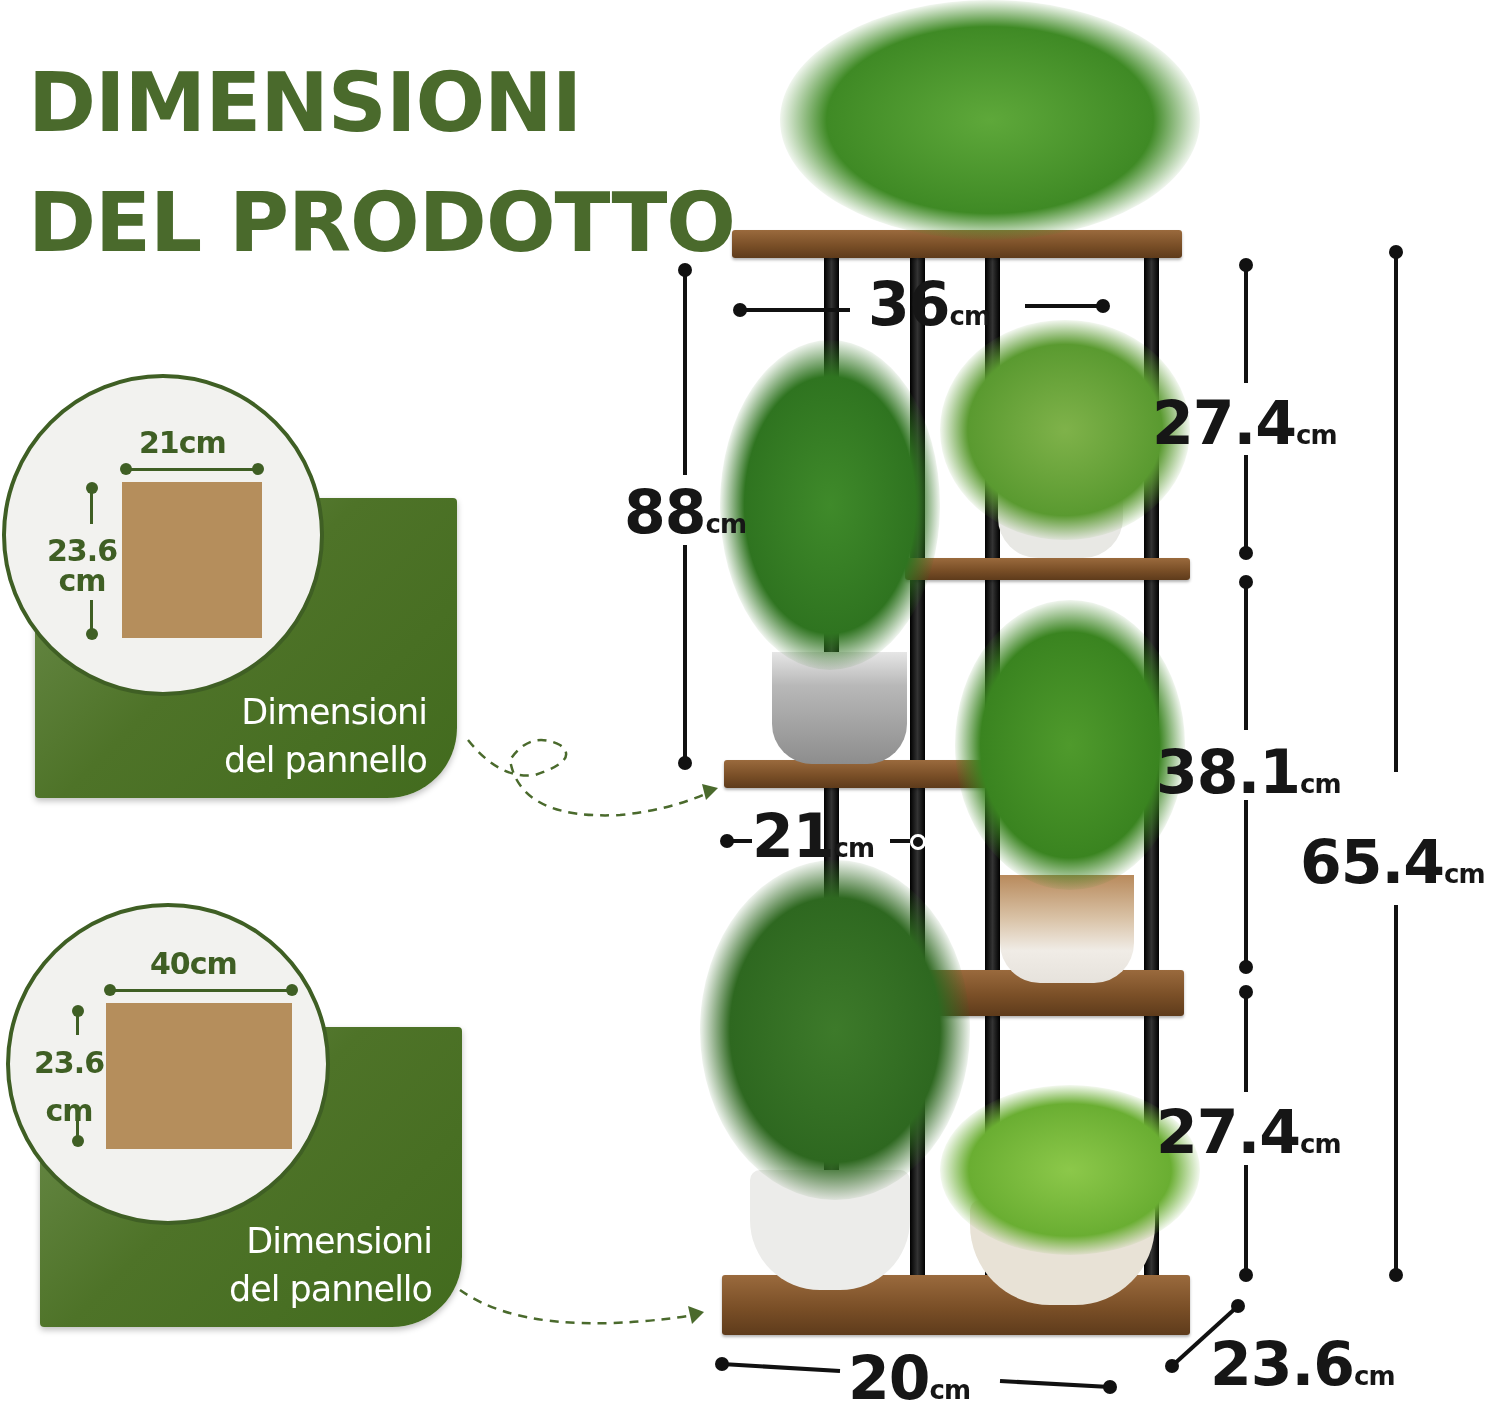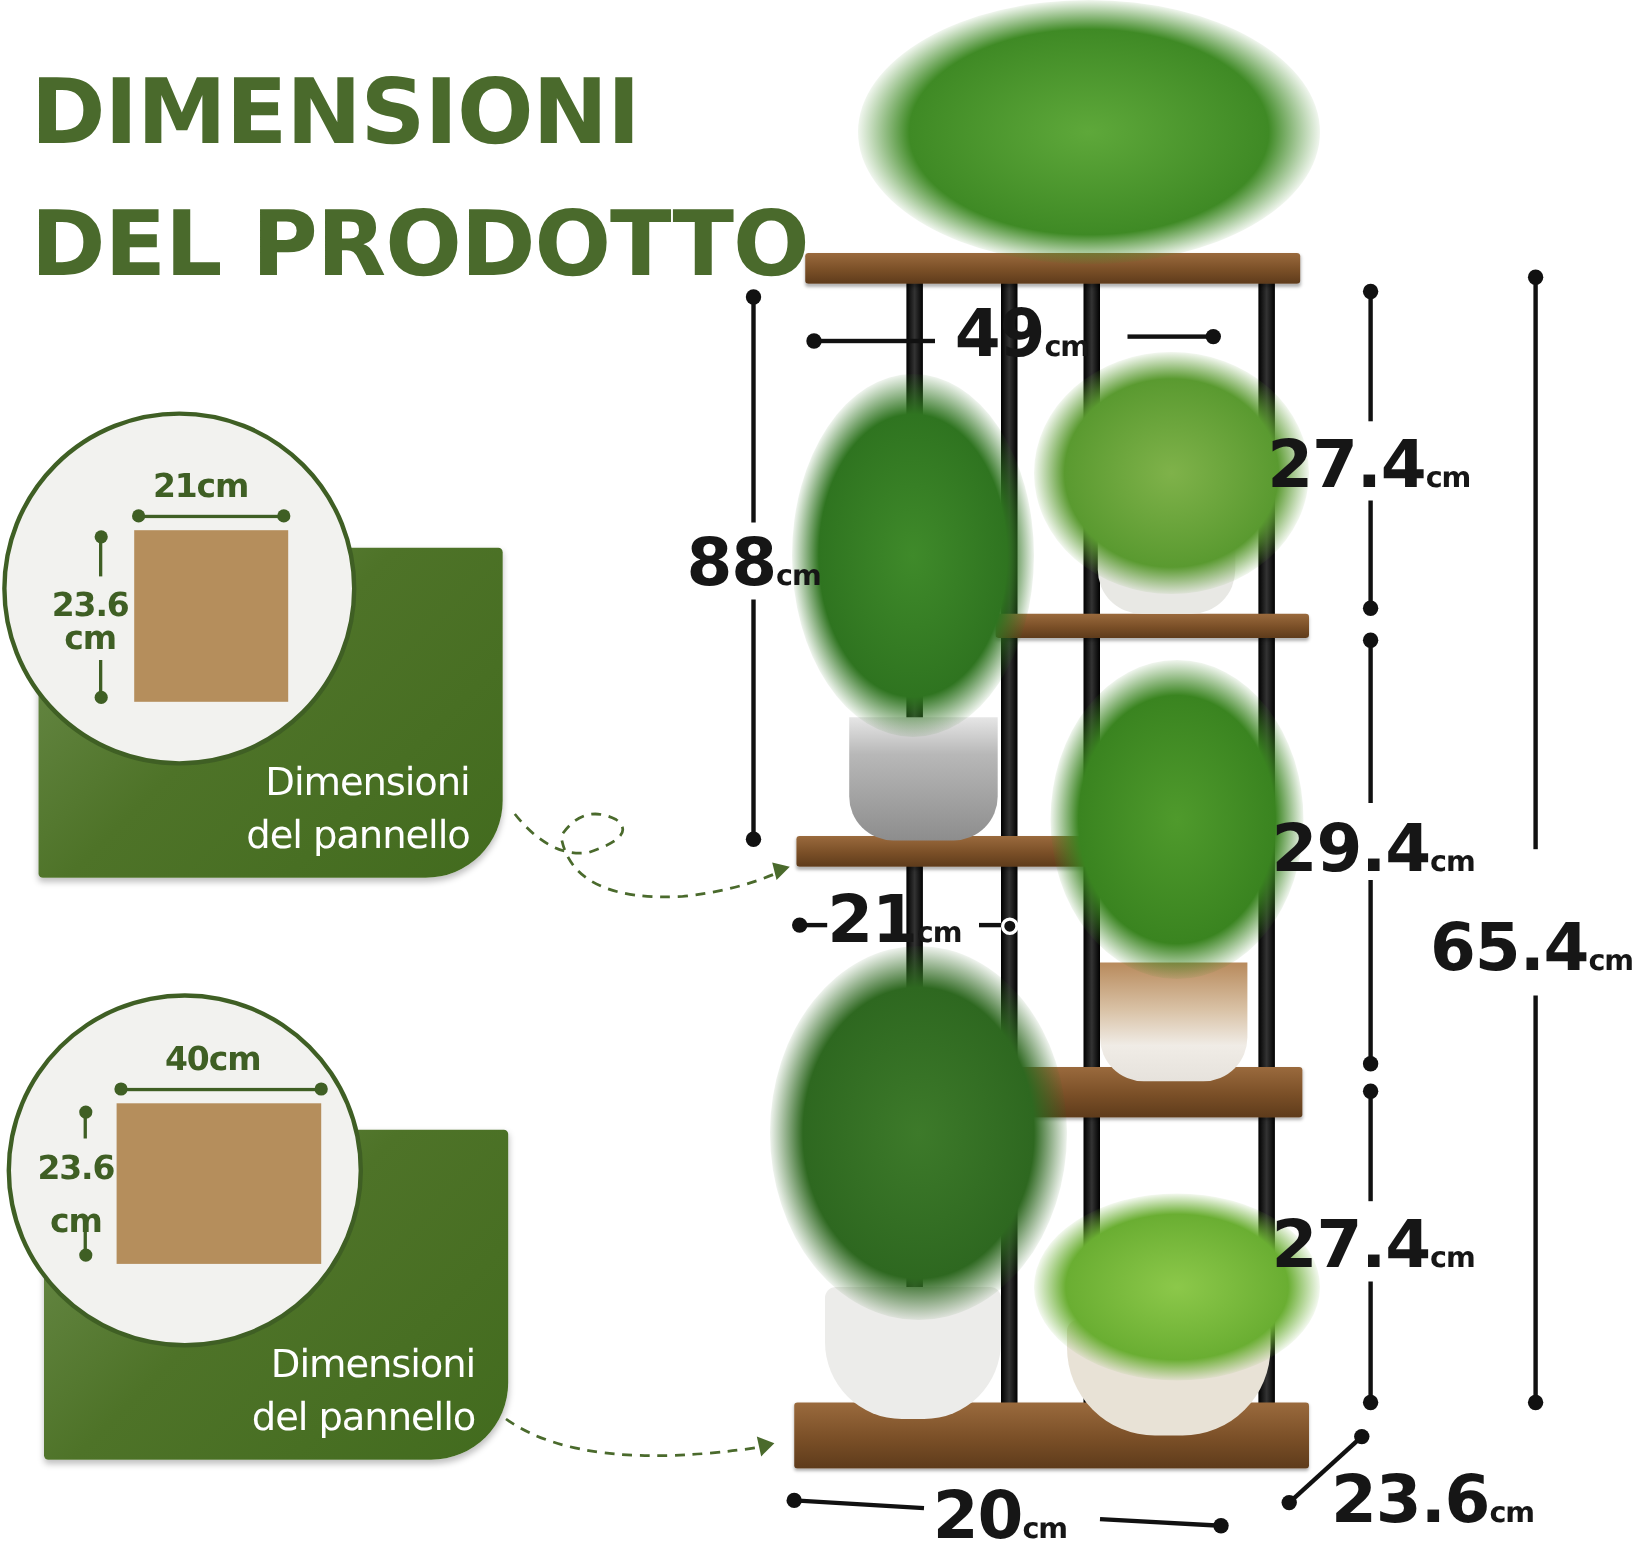--- a/index.html
+++ b/index.html
@@ -106,21 +106,21 @@
   <div class="abs" style="left:20px;top:340px;width:220px;height:330px;border-radius:50%;background:radial-gradient(ellipse at center,#3f8a2a 0%,#2f7420 55%,rgba(47,116,32,0) 72%);"></div>
   <div class="abs" style="left:255px;top:600px;width:230px;height:290px;border-radius:50%;background:radial-gradient(ellipse at center,#4f9a2c 0%,#3a8420 55%,rgba(58,132,32,0) 72%);"></div>
   <div class="abs" style="left:0px;top:860px;width:270px;height:340px;border-radius:50%;background:radial-gradient(ellipse at center,#3d7a2a 0%,#2e6820 55%,rgba(46,104,32,0) 72%);"></div>
   <div class="abs" style="left:240px;top:1085px;width:260px;height:170px;border-radius:50%;background:radial-gradient(ellipse at center,#8cc84a 0%,#6aae32 55%,rgba(106,174,50,0) 72%);"></div>
 </div>
 
 <div class="abs bline" style="left:740px;top:308px;width:110px;height:4px;"></div>
 <div class="abs bline" style="left:1025px;top:304px;width:78px;height:4px;"></div>
 <div class="abs bdot" style="left:733px;top:303px;"></div>
 <div class="abs bdot" style="left:1096px;top:299px;"></div>
-<div class="abs dim" style="left:868px;top:274px;"><span>49</span><span class="u">cm</span></div>
+<div class="abs dim" style="left:868px;top:274px;"><span>36</span><span class="u">cm</span></div>
 
 <div class="abs bline" style="left:683px;top:270px;width:4px;height:205px;"></div>
 <div class="abs bline" style="left:683px;top:545px;width:4px;height:218px;"></div>
 <div class="abs bdot" style="left:678px;top:263px;"></div>
 <div class="abs bdot" style="left:678px;top:756px;"></div>
 <div class="abs dim" style="left:624px;top:482px;"><span>88</span><span class="u">cm</span></div>
 
 <div class="abs bline" style="left:726px;top:839px;width:26px;height:4px;"></div>
 <div class="abs bline" style="left:890px;top:839px;width:30px;height:4px;"></div>
 <div class="abs bdot" style="left:720px;top:834px;"></div>
@@ -145,21 +145,21 @@
 <div class="abs bline" style="left:1244px;top:265px;width:4px;height:118px;"></div>
 <div class="abs bline" style="left:1244px;top:455px;width:4px;height:98px;"></div>
 <div class="abs bdot" style="left:1239px;top:258px;"></div>
 <div class="abs bdot" style="left:1239px;top:546px;"></div>
 <div class="abs dim" style="left:1152px;top:393px;"><span>27.4</span><span class="u">cm</span></div>
 
 <div class="abs bline" style="left:1244px;top:582px;width:4px;height:148px;"></div>
 <div class="abs bline" style="left:1244px;top:800px;width:4px;height:165px;"></div>
 <div class="abs bdot" style="left:1239px;top:575px;"></div>
 <div class="abs bdot" style="left:1239px;top:960px;"></div>
-<div class="abs dim" style="left:1156px;top:742px;"><span>29.4</span><span class="u">cm</span></div>
+<div class="abs dim" style="left:1156px;top:742px;"><span>38.1</span><span class="u">cm</span></div>
 
 <div class="abs bline" style="left:1244px;top:992px;width:4px;height:100px;"></div>
 <div class="abs bline" style="left:1244px;top:1165px;width:4px;height:108px;"></div>
 <div class="abs bdot" style="left:1239px;top:985px;"></div>
 <div class="abs bdot" style="left:1239px;top:1268px;"></div>
 <div class="abs dim" style="left:1156px;top:1102px;"><span>27.4</span><span class="u">cm</span></div>
 
 <div class="abs bline" style="left:1394px;top:252px;width:4px;height:520px;"></div>
 <div class="abs bline" style="left:1394px;top:905px;width:4px;height:368px;"></div>
 <div class="abs bdot" style="left:1389px;top:245px;"></div>

